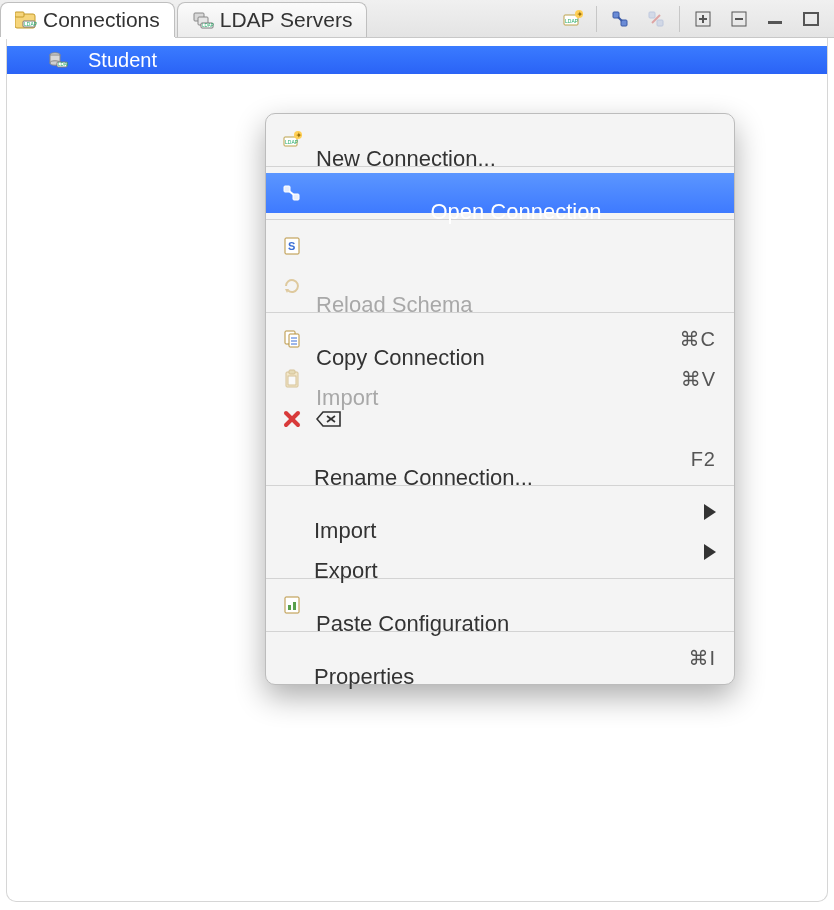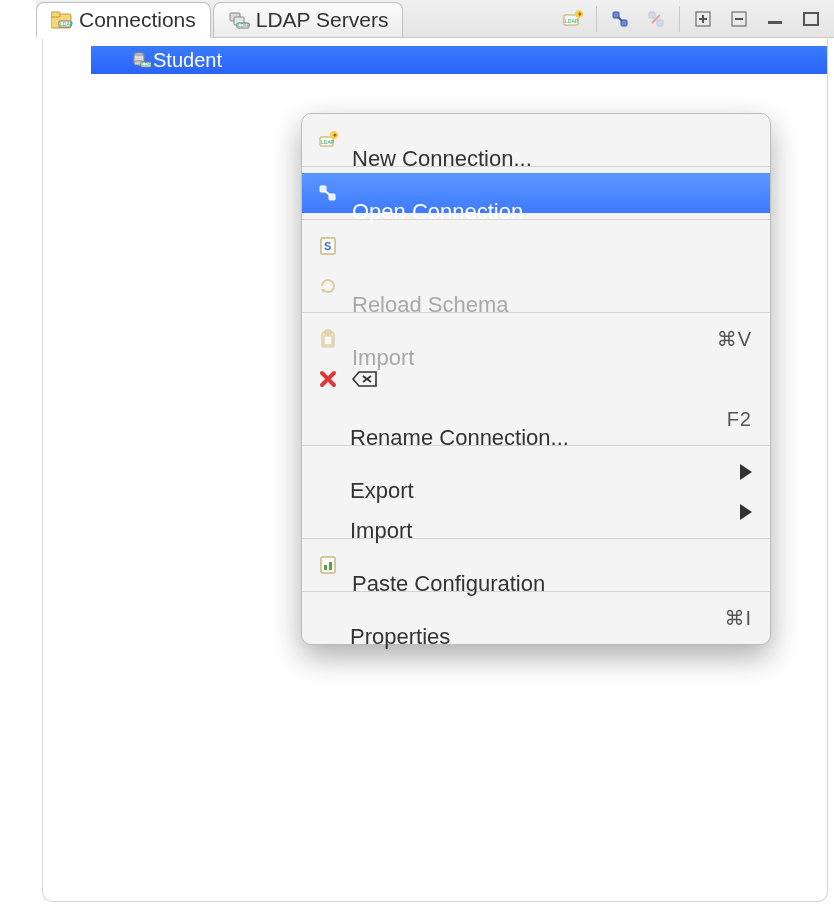--- a/index.html
+++ b/index.html
@@ -8,21 +8,20 @@
     font-size: 21px;
     background: #fff;
     width: 834px;
     height: 910px;
     overflow: hidden;
   }
   .window {
     width: 834px;
     height: 910px;
     position: relative;
-    padding-left: 36px;
   }
   .tabbar {
     height: 38px;
     background: linear-gradient(#f0f0f0, #e4e4e4);
     border-bottom: 1px solid #c8c8c8;
     display: flex;
     align-items: stretch;
     position: relative;
   }
   .tab {
@@ -69,28 +68,27 @@
     border-top: none;
     height: calc(910px - 38px - 8px);
     margin: 0 6px 6px 6px;
     border-radius: 0 0 10px 10px;
     background: #fff;
     padding: 8px 0;
   }
   .tree-row {
     display: flex;
     align-items: center;
-    gap: 0;
+    gap: 19px;
     height: 28px;
     padding-left: 40px;
     color: #fff;
     background: #2f6fff;
     background: linear-gradient(#3a7bff, #2a63f6);
     font-size: 20px;
-    margin-left: 48px;
   }
   .tree-row .icon { width: 22px; height: 20px; display:flex; align-items:center; justify-content:center; }
   .context-menu {
     position: absolute;
     left: 258px;
     top: 75px;
     width: 470px;
     background: #f4f4f4;
     border: 1px solid #bcbcbc;
     border-radius: 10px;
@@ -108,20 +106,21 @@
     cursor: pointer;
   }
   .menu-item.noicon { padding-left: 48px; }
   .menu-item .icon { width: 24px; height: 22px; display:flex; align-items:center; justify-content:center; flex:0 0 24px; }
   .menu-item .label { flex: 1; white-space: nowrap; margin-top: 37px; }
   .menu-item .shortcut { color: #555; font-size: 20px; letter-spacing: 1px; }
   .menu-item.disabled { color: #a8a8a8; cursor: default; align-items: center; }
   .menu-item.highlight {
     background: linear-gradient(#5b96ff, #3e7aff);
     color: #fff;
+    text-align: center;
   }
   .menu-sep {
     height: 1px;
     background: #d3d3d3;
     margin: 6px 0;
   }
   .arrow-right {
     width: 0; height: 0;
     border-top: 8px solid transparent;
     border-bottom: 8px solid transparent;
@@ -267,20 +266,33 @@
           <svg width="20" height="20" viewBox="0 0 20 20" opacity="0.5">
             <path d="M4 10a6 6 0 1 1 2 4.5" fill="none" stroke="#c9a04a" stroke-width="2"></path>
             <polygon points="3,13 7,13 5,17" fill="#c9a04a"></polygon>
           </svg>
         </span>
         <span class="label">Reload Schema</span>
       </div>
 
       <div class="menu-sep"></div>
 
+      <div class="menu-item">
+        <span class="icon">
+          <svg width="20" height="20" viewBox="0 0 20 20">
+            <rect x="3" y="2" width="10" height="13" rx="1" fill="#fff" stroke="#b8923c"></rect>
+            <rect x="7" y="5" width="10" height="13" rx="1" fill="#fff" stroke="#b8923c"></rect>
+            <line x1="9" y1="9" x2="15" y2="9" stroke="#3b6fd6"></line>
+            <line x1="9" y1="12" x2="15" y2="12" stroke="#3b6fd6"></line>
+            <line x1="9" y1="15" x2="15" y2="15" stroke="#3b6fd6"></line>
+          </svg>
+        </span>
+        <span class="label">Copy Connection</span>
+        <span class="shortcut">⌘C</span>
+      </div>
 
       <div class="menu-item disabled">
         <span class="icon">
           <svg width="20" height="20" viewBox="0 0 20 20" opacity="0.5">
             <rect x="4" y="3" width="12" height="15" rx="1" fill="#f3dba0" stroke="#b8923c"></rect>
             <rect x="7" y="1" width="6" height="4" rx="1" fill="#d7c17a" stroke="#b8923c"></rect>
             <rect x="6" y="7" width="8" height="9" fill="#fff" stroke="#b8923c"></rect>
           </svg>
         </span>
         <span class="label">Import</span>
@@ -304,26 +316,26 @@
       </div>
 
       <div class="menu-item noicon">
         <span class="label">Rename Connection...</span>
         <span class="shortcut">F2</span>
       </div>
 
       <div class="menu-sep"></div>
 
       <div class="menu-item noicon">
+        <span class="label">Import</span>
+        <span class="arrow-right"></span>
+      </div>
+
+      <div class="menu-item noicon">
         <span class="label">Export</span>
-        <span class="arrow-right"></span>
-      </div>
-
-      <div class="menu-item noicon">
-        <span class="label">Import</span>
         <span class="arrow-right"></span>
       </div>
 
       <div class="menu-sep"></div>
 
       <div class="menu-item">
         <span class="icon">
           <svg width="20" height="20" viewBox="0 0 20 20">
             <rect x="3" y="2" width="14" height="16" rx="1" fill="#fff" stroke="#b8923c"></rect>
             <rect x="6" y="10" width="3" height="5" fill="#5aa04c"></rect>

